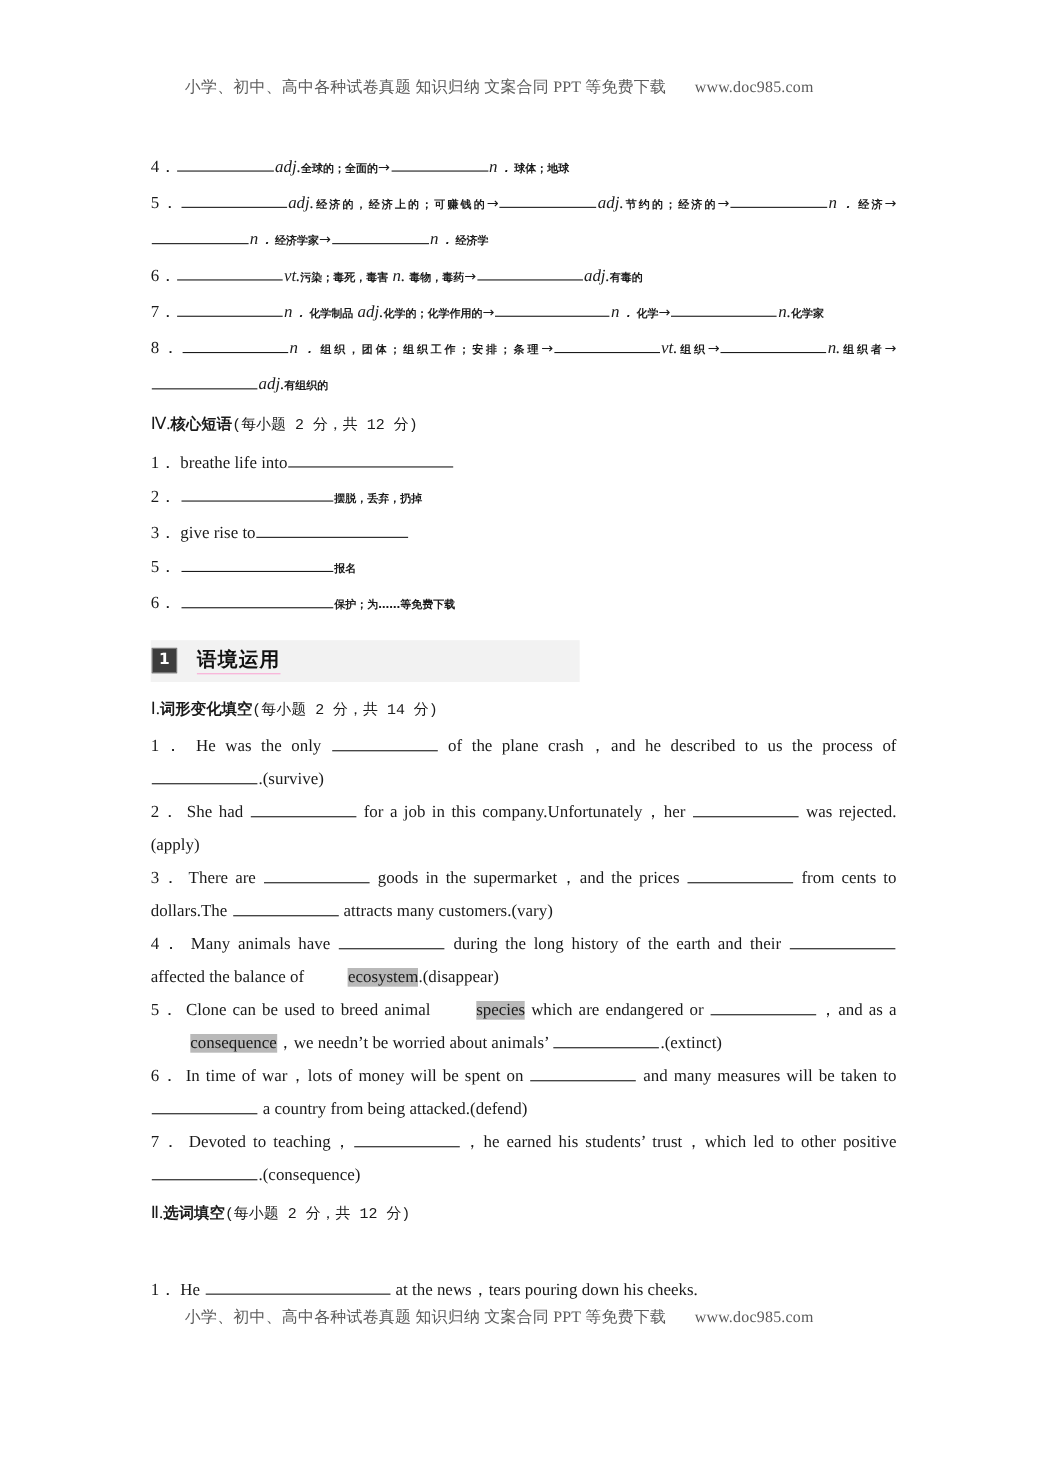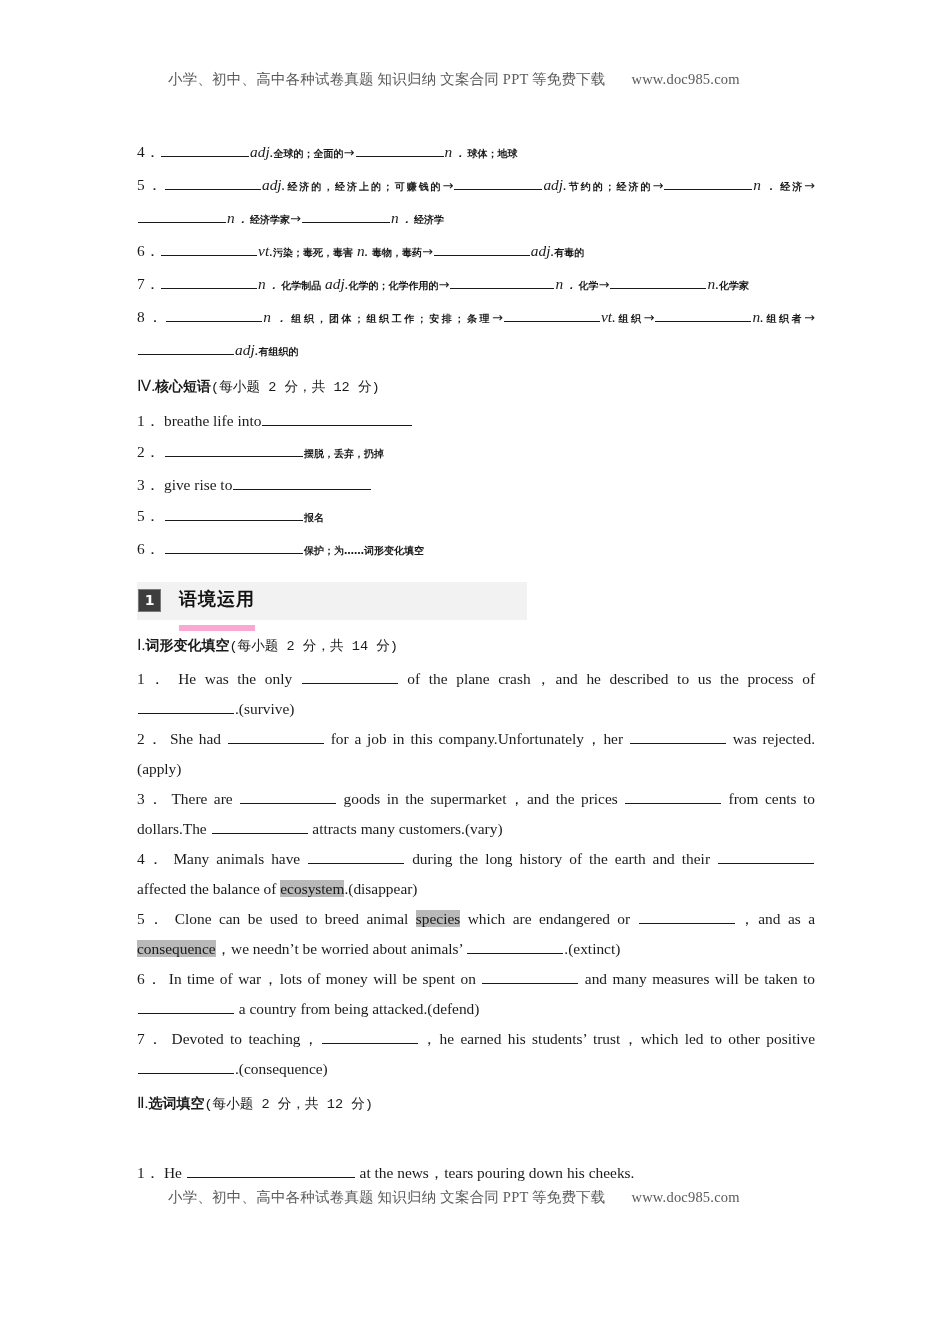--- a/index.html
+++ b/index.html
@@ -130,36 +130,37 @@
   }
   .band-title {
     position: absolute;
     left: 42px;
     top: 5px;
     font-family: "DejaVu Sans", "Liberation Sans", sans-serif;
     font-weight: bold;
     font-size: 18px;
     letter-spacing: 1px;
     color: #111;
-    padding-bottom: 14px;
-    border-bottom: 6px solid #f9a8d4;
+    padding-bottom: 1px;
+    border-bottom: 1px solid #f9a8d4;
   }
 
   
   .ex {
     font-size: 15.4px;
     line-height: 30px;
     text-align: justify;
     text-justify: inter-word;
     margin-bottom: 0;
   }
   .ex .b-ex { width: 96px; }
   .ex .b-ex-wide { width: 168px; }
   .hl {
     background: #b9b9b9;
+    margin-left: 36px;
   }
   .spacer-gap { height: 36px; }
 </style>
 </head>
 <body>
 
 <div class="page">
 
   <div class="watermark watermark-top">
     <span>小学、初中、高中各种试卷真题 知识归纳 文案合同 PPT 等免费下载</span><span class="wm-url">www.doc985.com</span>
@@ -177,21 +178,21 @@
 
     <div class="sub-head">
       <span class="sh-roman">Ⅳ.</span><span class="sh-title">核心短语</span><span class="sh-meta">(每小题 2 分，共 12 分)</span>
     </div>
 
     <div id="phrase-list">
         <div class="phrase-line"><span>1． </span><span>breathe life into</span><span class="blank b-phrase"></span></div>
         <div class="phrase-line"><span>2． </span><span class="blank b-phrase2"></span><span class="cn">摆脱，丢弃，扔掉</span></div>
         <div class="phrase-line"><span>3． </span><span>give rise to</span><span class="blank b-phrase2"></span></div>
         <div class="phrase-line"><span>5． </span><span class="blank b-phrase2"></span><span class="cn">报名</span></div>
-        <div class="phrase-line"><span>6． </span><span class="blank b-phrase2"></span><span class="cn">保护；为……词形变化填空</span></div>
+        <div class="phrase-line"><span>6． </span><span class="blank b-phrase2"></span><span class="cn">保护；为……等免费下载</span></div>
       </div>
 
     <div class="band">
       <div class="band-bg"></div>
       <div class="band-badge">
         <span class="g">1</span>
       </div>
       <div class="band-title">语境运用</div>
     </div>
 

